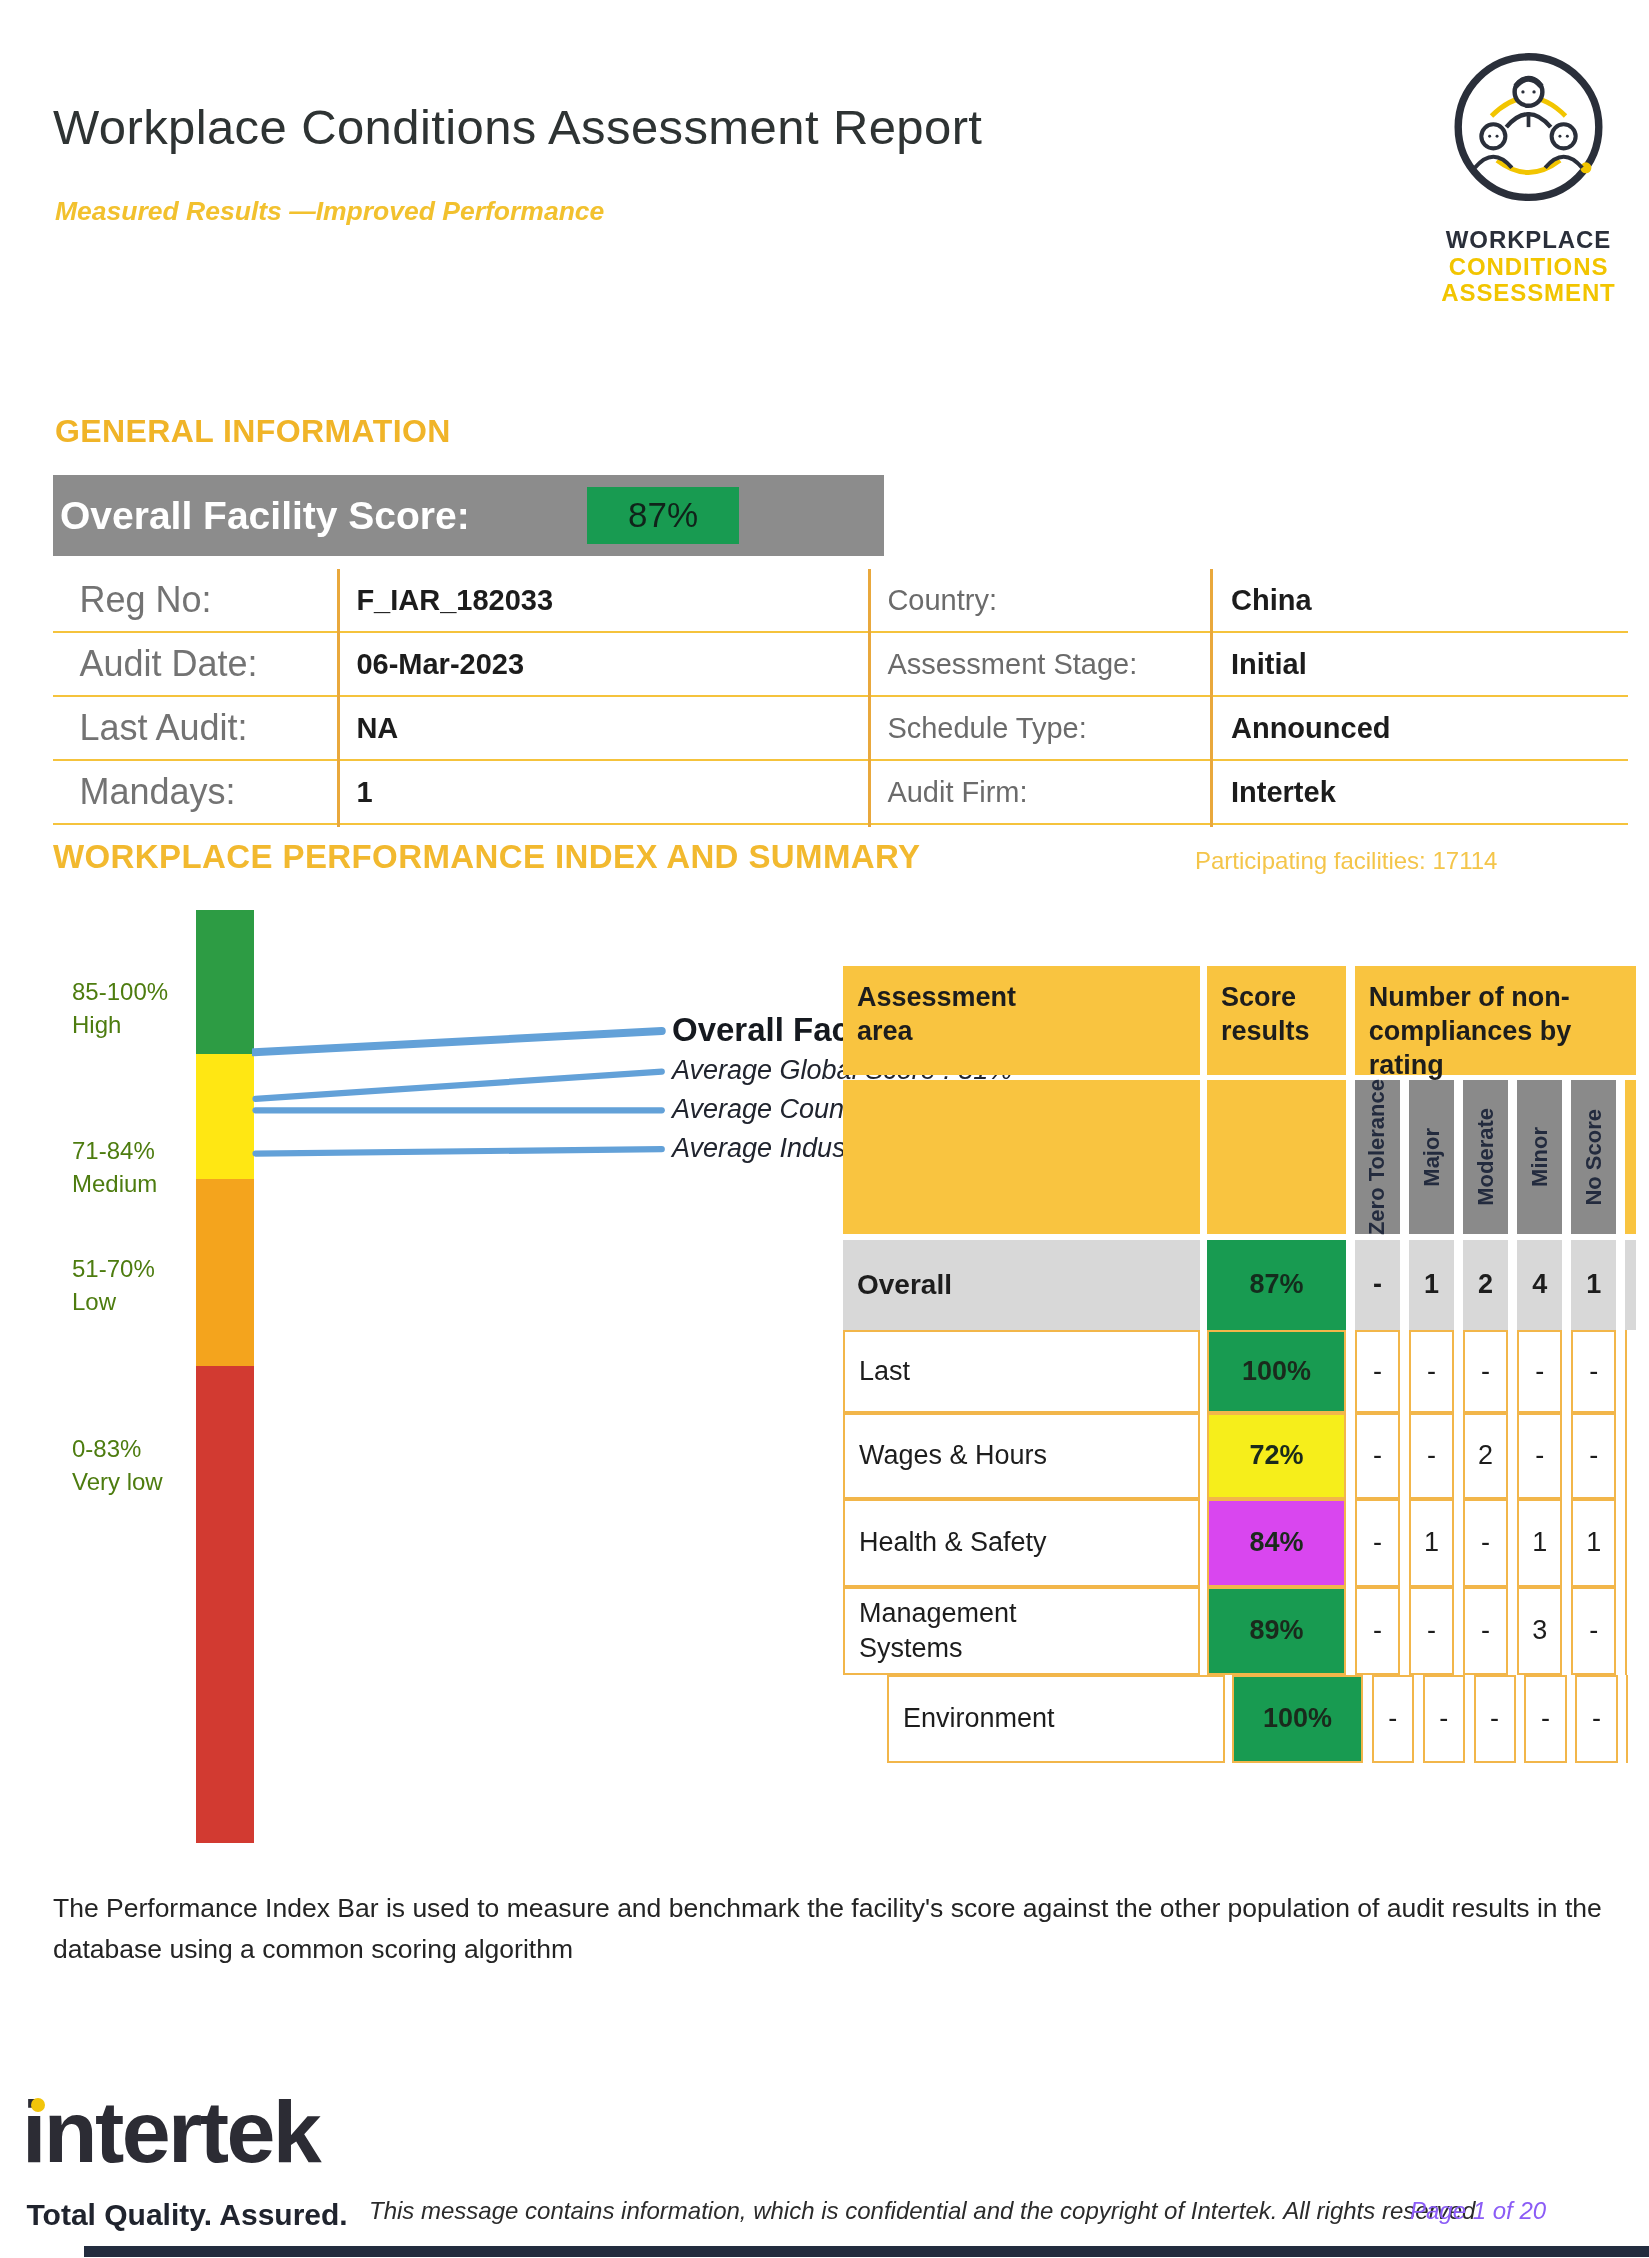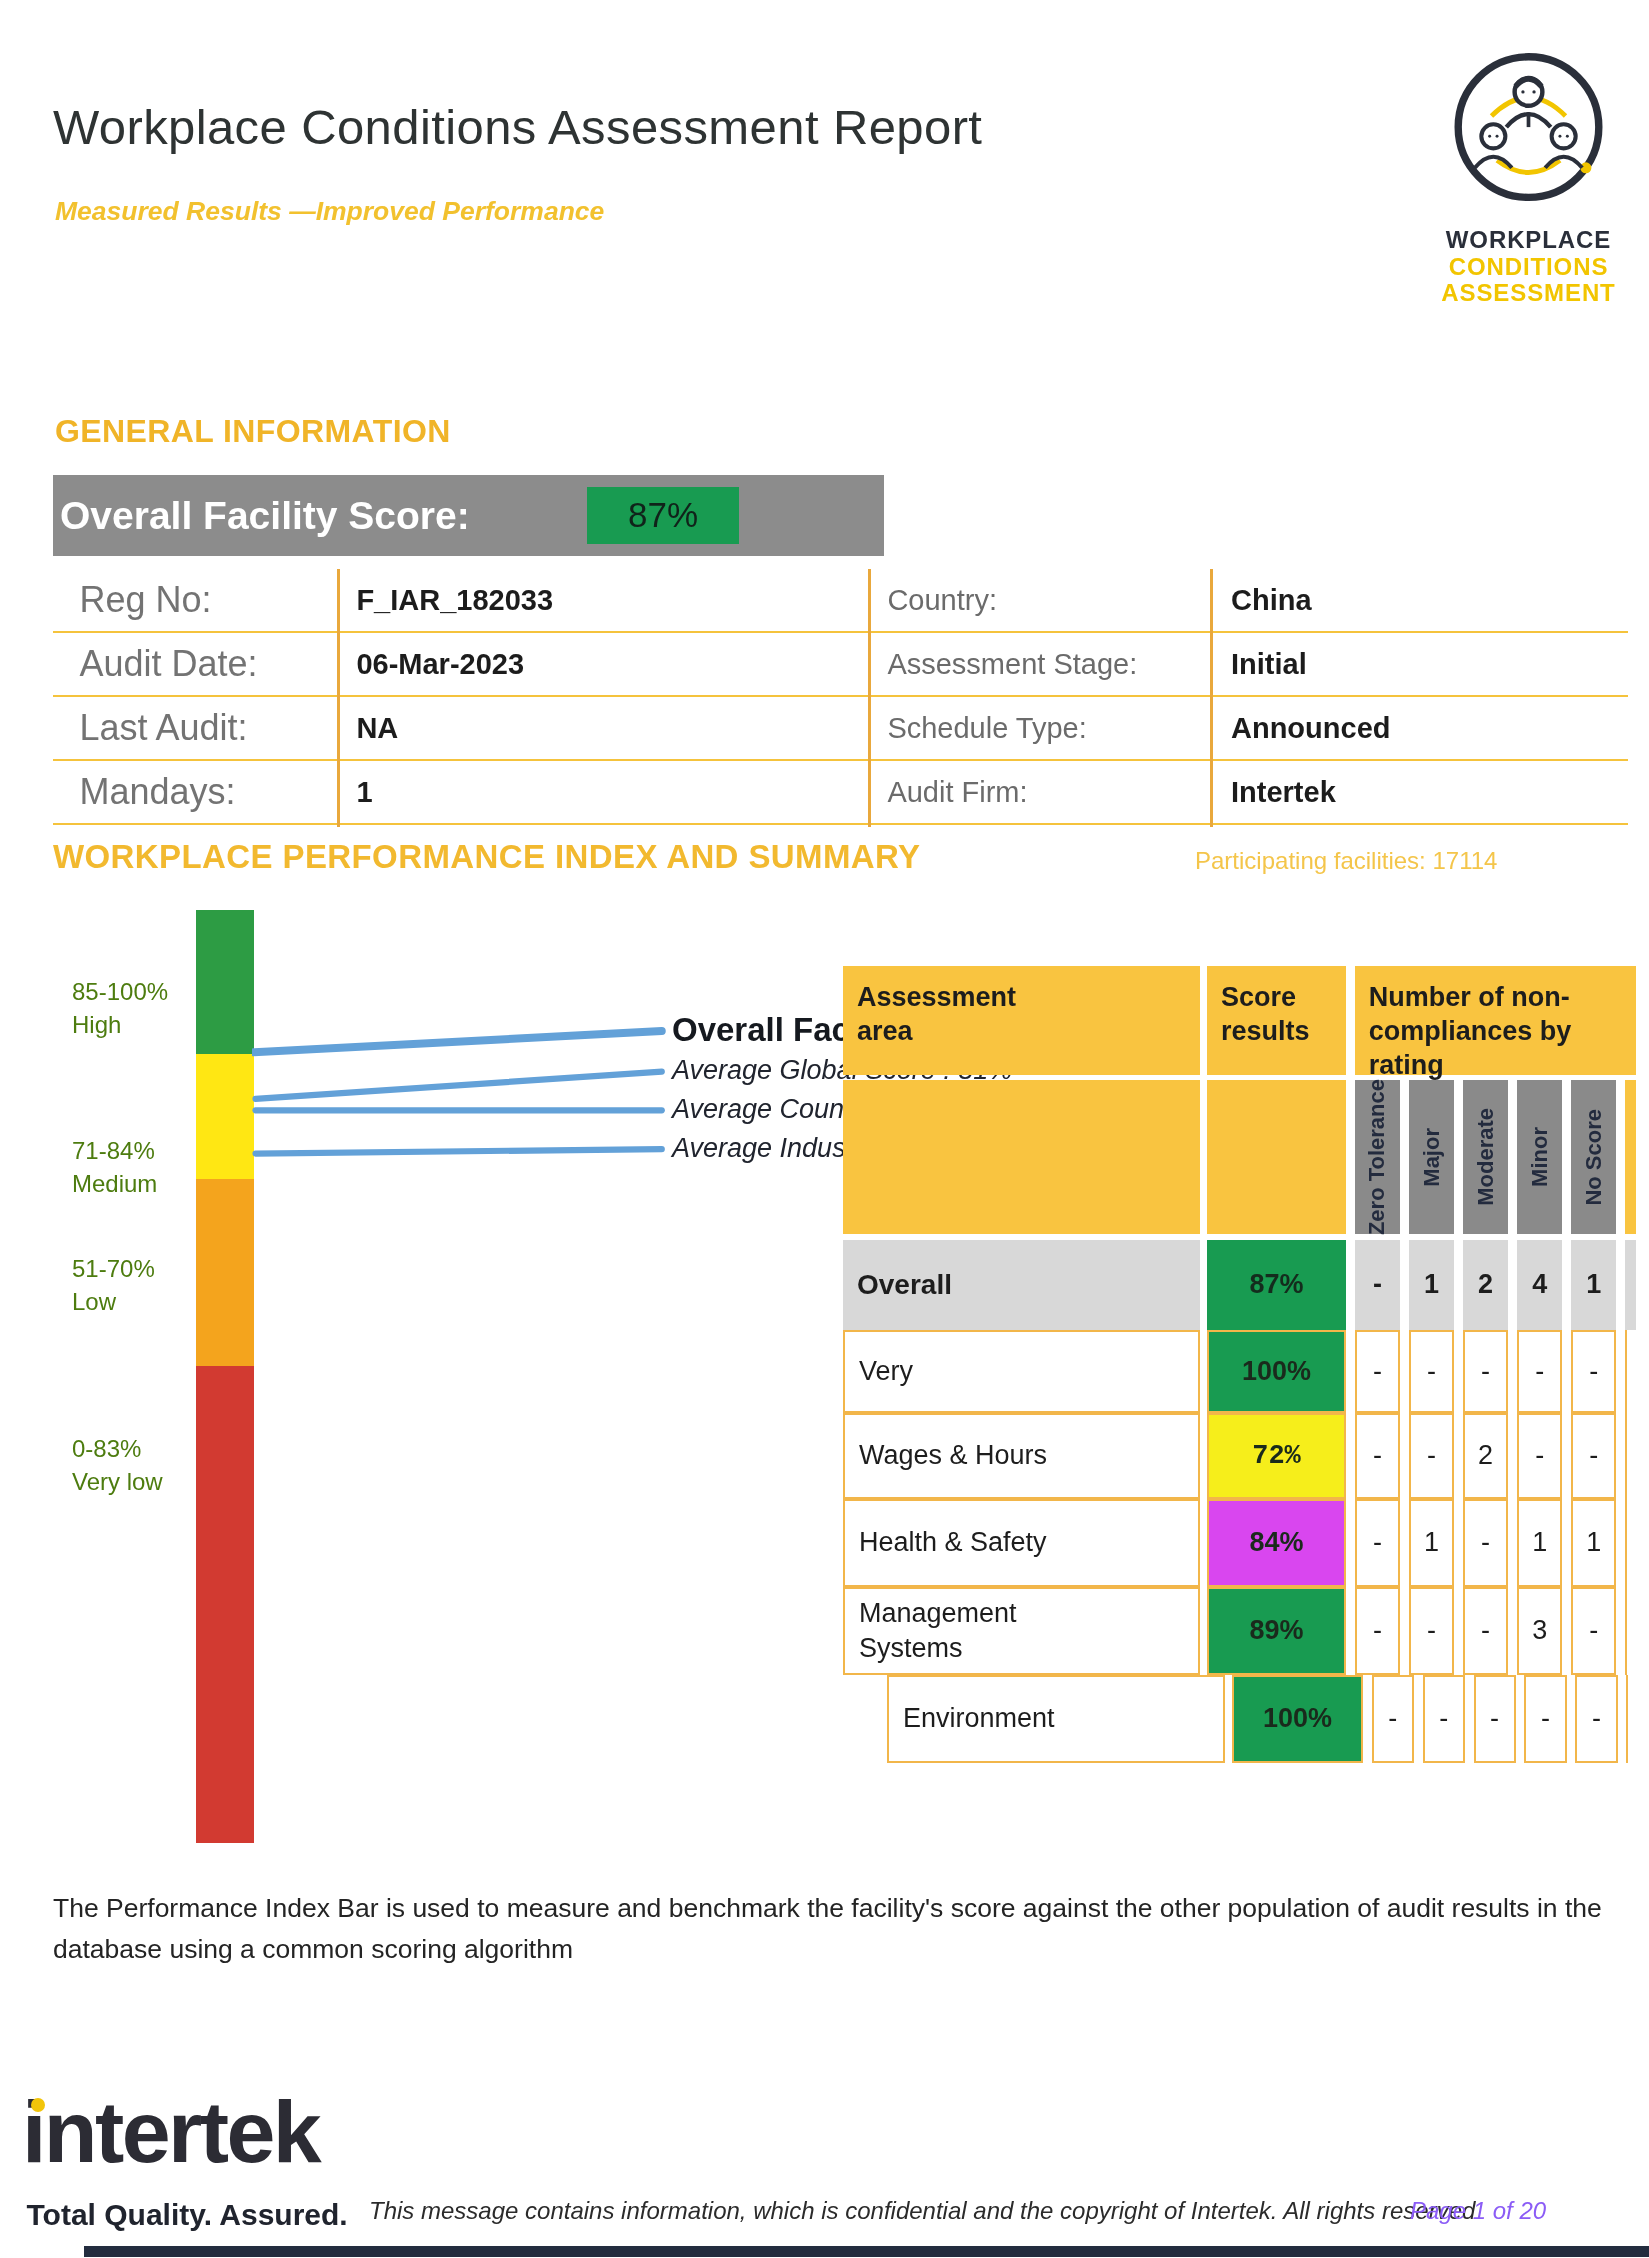--- a/index.html
+++ b/index.html
@@ -252,41 +252,41 @@
         <div class="r">1</div>
         <div class="r">2</div>
         <div class="r">4</div>
         <div class="r">1</div>
         <div class="rs"></div>
       </div>
     </div>
 
     <div class="brow" style="height:83px;">
       <div class="a">
-          <span>Very</span>
+          <span>Last</span>
         </div>
       <div class="gapc"></div>
       <div class="s" style="background: rgb(24, 155, 81);">100%</div>
       <div class="gapc2"></div>
       <div class="rating">
         <div class="r">-</div>
         <div class="r">-</div>
         <div class="r">-</div>
         <div class="r">-</div>
         <div class="r">-</div>
         <div class="rs"></div>
       </div>
     </div>
 
     <div class="brow" style="height:86px;">
       <div class="a">
           <span>Wages &amp; Hours</span>
         </div>
       <div class="gapc"></div>
-      <div class="s" style="background: rgb(246, 238, 27); font-family: Liberation Mono, monospace;">72%</div>
+      <div class="s" style="background: rgb(246, 238, 27);">72%</div>
       <div class="gapc2"></div>
       <div class="rating">
         <div class="r">-</div>
         <div class="r">-</div>
         <div class="r">2</div>
         <div class="r">-</div>
         <div class="r">-</div>
         <div class="rs"></div>
       </div>
     </div>

